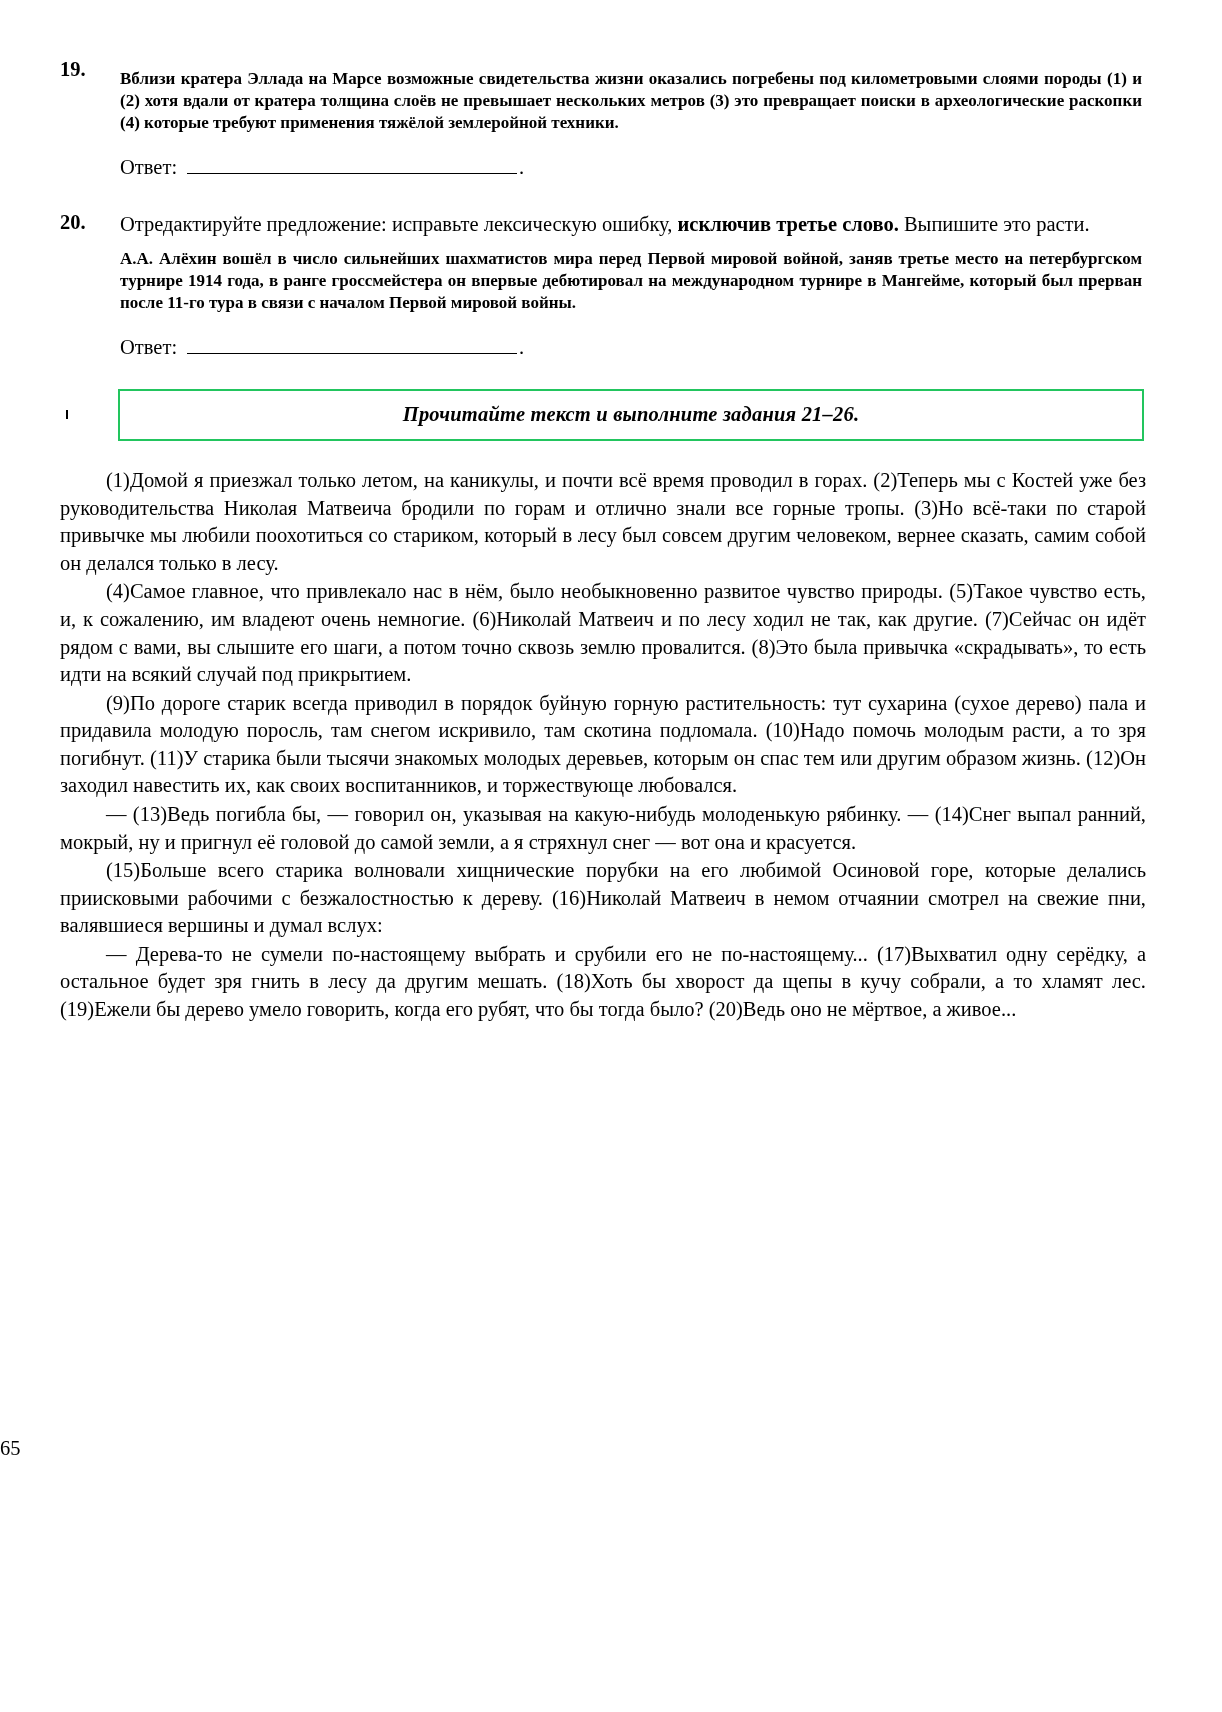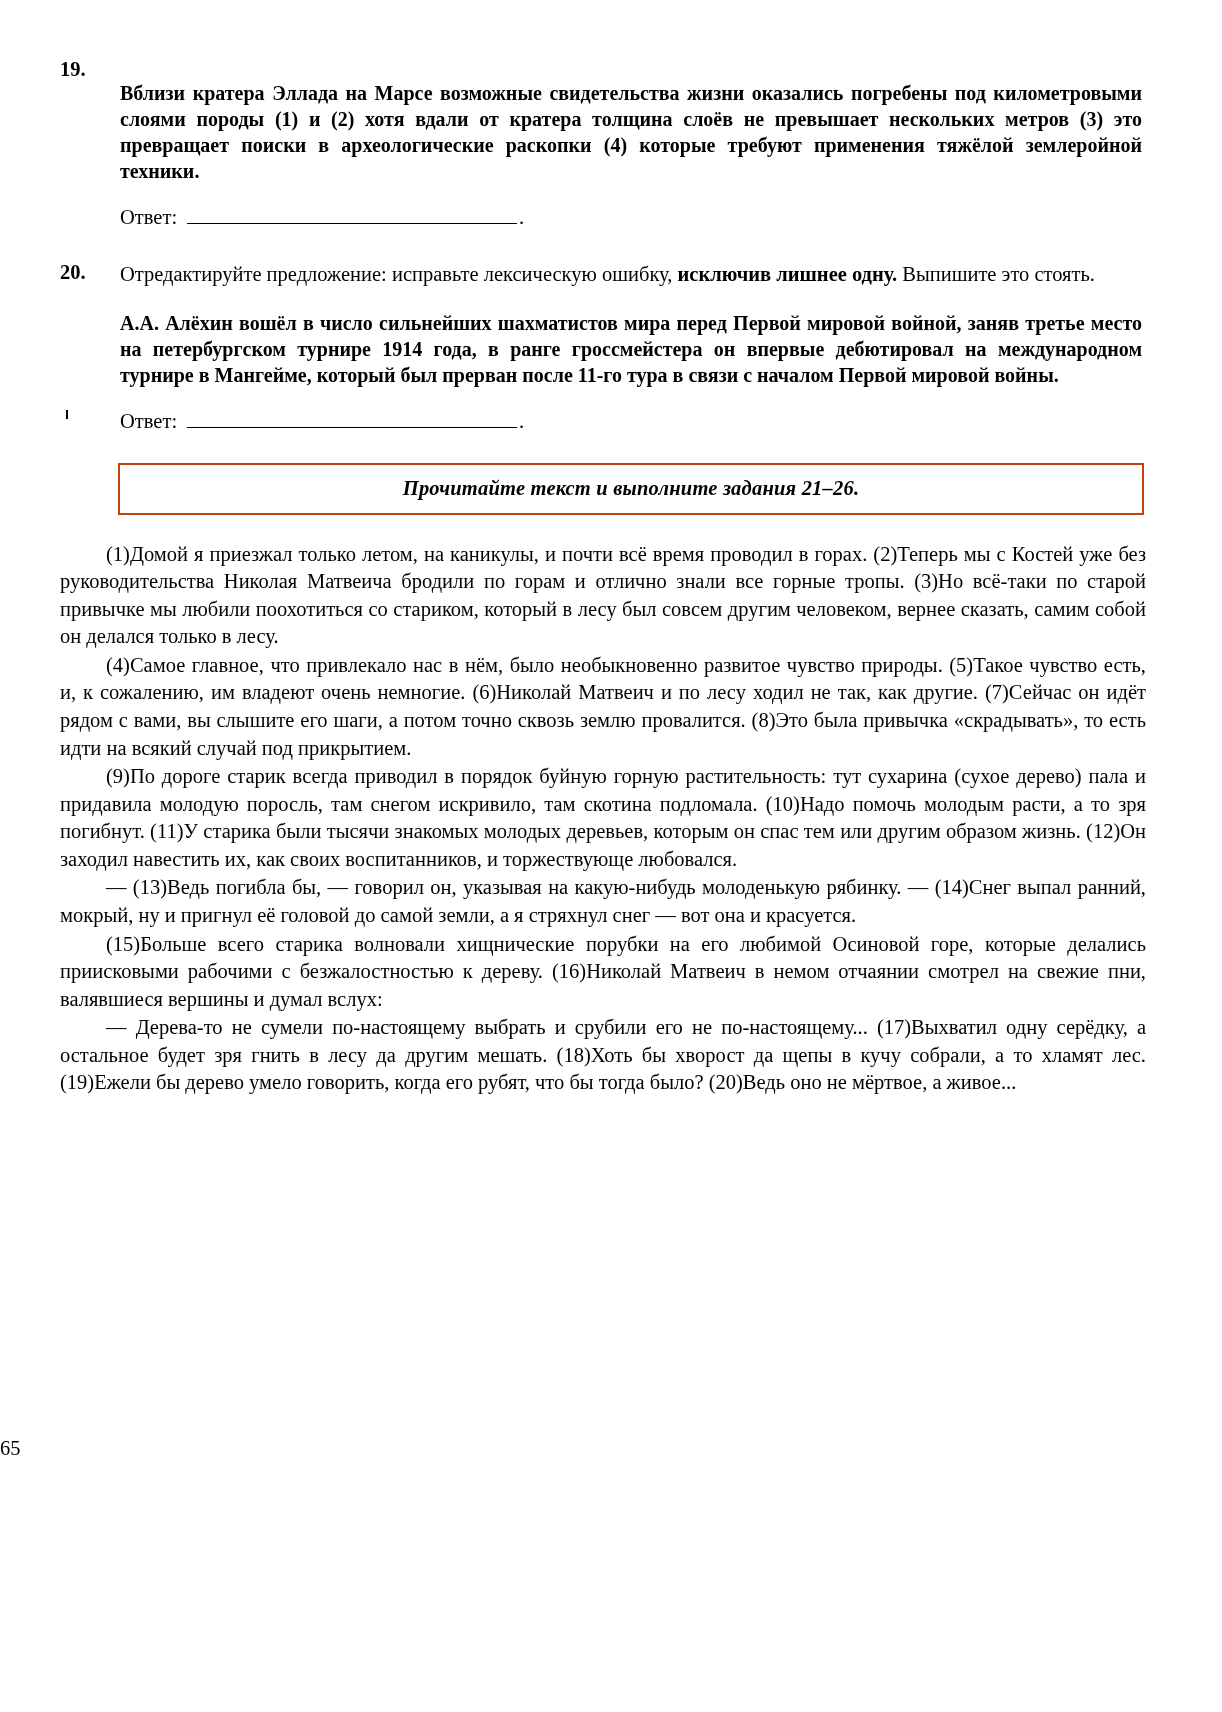--- a/index.html
+++ b/index.html
@@ -40,25 +40,25 @@
   }
   .instr {
     font-size: 20.5px;
     line-height: 1.30;
     text-align: justify;
   }
   .instr b {
     font-weight: bold;
   }
   .stimulus {
-    font-size: 20px;
+    font-size: 17px;
     font-weight: bold;
     line-height: 1.30;
     text-align: justify;
-    margin-top: 22px;
+    margin-top: 10px;
   }
   .answer-row {
     font-size: 20.5px;
     margin-top: 22px;
     display: flex;
     align-items: baseline;
   }
   .answer-label {
     margin-right: 10px;
   }
@@ -67,21 +67,21 @@
     width: 330px;
     border-bottom: 1.6px solid #000;
     height: 16px;
   }
   .answer-dot {
     margin-left: 2px;
   }
   .spacer-30 { height: 28px; }
 
   .notice {
-    border: 2px solid #c2410c;
+    border: 2px solid #22c55e;
     margin: 30px 0 0 60px;
     margin-right: 2px;
     padding: 12px 0 13px 0;
     text-align: center;
   }
   .notice span {
     font-weight: bold;
     font-style: italic;
     font-size: 20.5px;
     letter-spacing: 0.2px;
@@ -128,21 +128,21 @@
         <span class="answer-dot">.</span>
       </div>
     </div>
   </div>
 
   <div class="spacer-30"></div>
 
   <div class="task">
     <div class="task-num">20.</div>
     <div class="task-body">
-      <div class="instr"><span>Отредактируйте предложение: исправьте лексическую ошибку, </span><b>исключив лишнее одну.</b><span> Выпишите это стоять.</span></div>
+      <div class="instr"><span>Отредактируйте предложение: исправьте лексическую ошибку, </span><b>исключив третье слово.</b><span> Выпишите это расти.</span></div>
       <div class="stimulus">А.А. Алёхин вошёл в число сильнейших шахматистов мира перед Первой мировой войной, заняв третье место на петербургском турнире 1914 года, в ранге гроссмейстера он впервые дебютировал на международном турнире в Мангейме, который был прерван после 11-го тура в связи с началом Первой мировой войны.</div>
       <div class="answer-row">
         <span class="answer-label">Ответ:</span>
         <span class="answer-line"></span>
         <span class="answer-dot">.</span>
       </div>
     </div>
   </div>
 
   <div class="notice">

